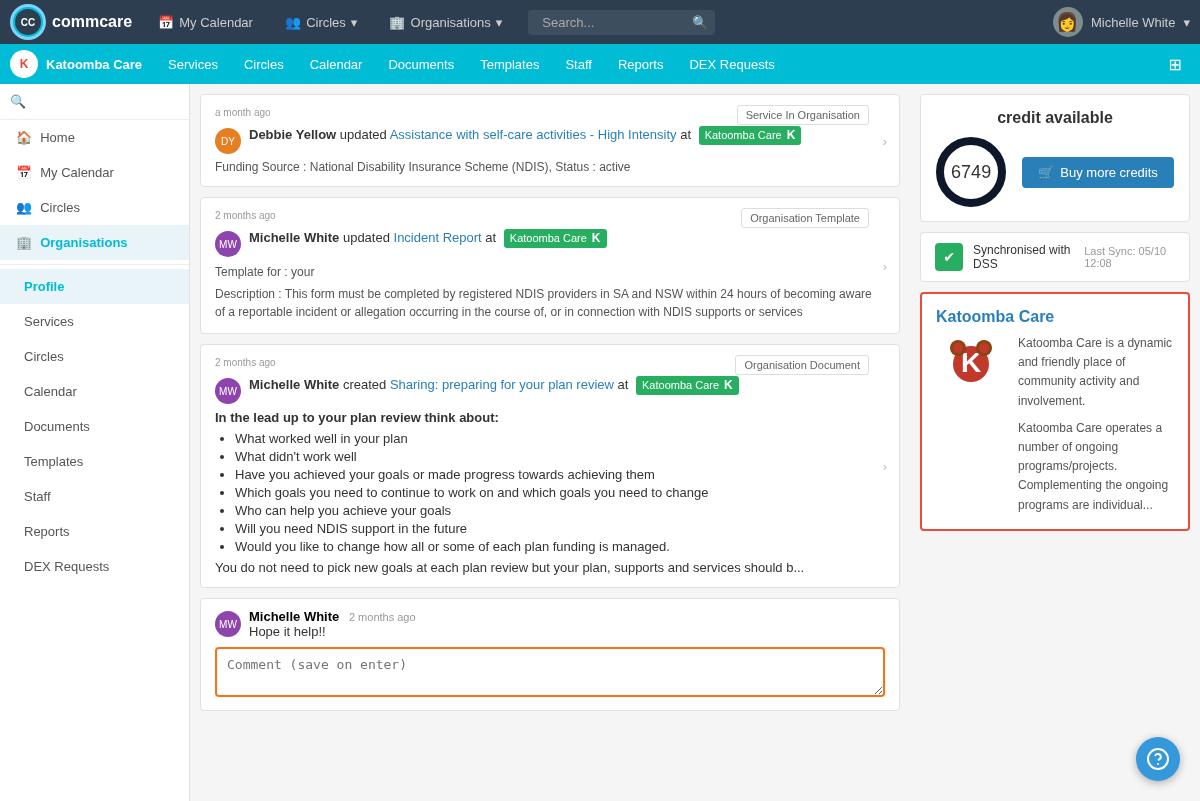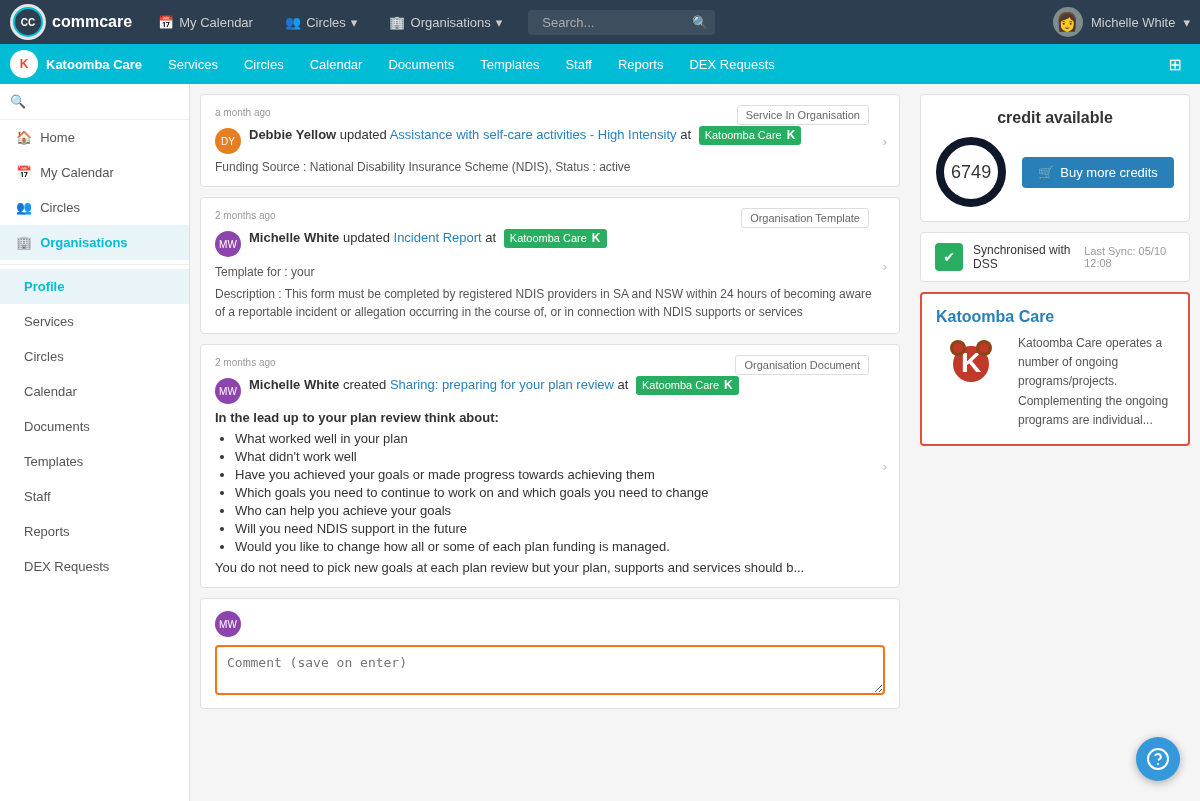--- a/index.html
+++ b/index.html
@@ -18,21 +18,21 @@
     .logo {
       display: flex;
       align-items: center;
       gap: 6px;
       font-size: 16px;
       font-weight: bold;
       color: #fff;
     }
     .logo-icon {
       width: 36px; height: 36px;
-      background: #e5e5e5;
+      background: #7dd3fc;
       border-radius: 50%;
       display: flex; align-items: center; justify-content: center;
       font-weight: bold; color: #2c3e50; font-size: 12px;
     }
     .top-nav-item {
       display: flex; align-items: center; gap: 5px;
       color: #ccc; font-size: 13px; cursor: pointer; padding: 4px 6px;
     }
     .search-bar {
       background: #3d4f5f;
@@ -463,20 +463,25 @@
             <li>Would you like to change how all or some of each plan funding is managed.</li>
           </ul>
           <p class="trailing-text">You do not need to pick new goals at each plan review but your plan, supports and services should b...</p>
         </div>
         <span class="card-arrow">›</span>
       </div>
 
       <div class="comment-section">
         <div class="comment-item">
           <div class="user-avatar" style="background:#8e44ad;">MW</div>
+          <div>
+            <span class="comment-author">Michelle White</span>
+            <span class="comment-time">2 months ago</span>
+            <div class="comment-text">Hope it help!!</div>
+          </div>
         </div>
         <textarea class="comment-input" placeholder="Comment (save on enter)" style=""></textarea>
       </div>
 
     </div>
   </div>
 
   <div class="right-panel">
 
     <div class="credit-card">
@@ -504,20 +509,21 @@
 
             <circle cx="35" cy="30" r="18" fill="#c0392b"></circle>
             <text x="35" y="38" text-anchor="middle" fill="#fff" font-size="28" font-weight="bold">K</text>
             <circle cx="22" cy="14" r="8" fill="#8b4513"></circle>
             <circle cx="48" cy="14" r="8" fill="#8b4513"></circle>
             <circle cx="22" cy="14" r="5" fill="#c0392b"></circle>
             <circle cx="48" cy="14" r="5" fill="#c0392b"></circle>
           </svg>
         </div>
         <div>
+          <div class="org-info-text" style="margin-bottom:8px;">Katoomba Care is a dynamic and friendly place of community activity and involvement.</div>
           <div class="org-info-text">Katoomba Care operates a number of ongoing programs/projects. Complementing the ongoing programs are individual...</div>
         </div>
       </div>
     </div>
 
   </div>
 
 </div>
 
 <div class="help-button">

